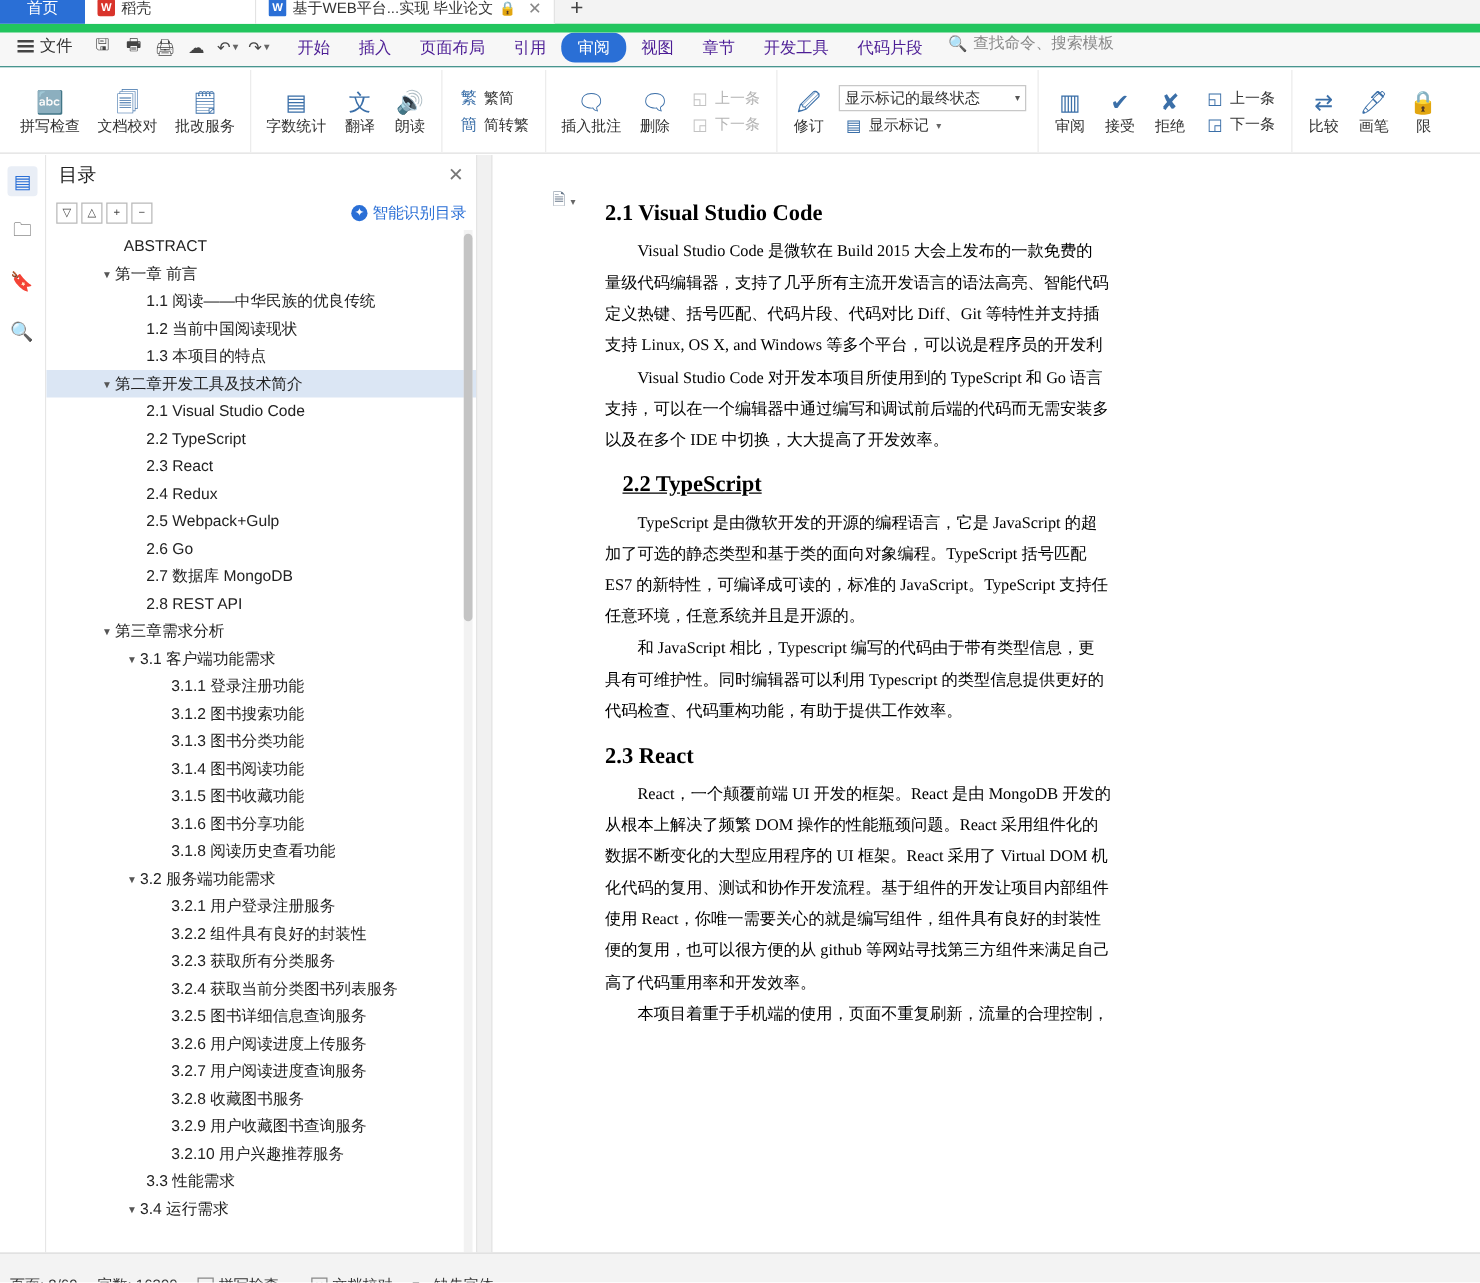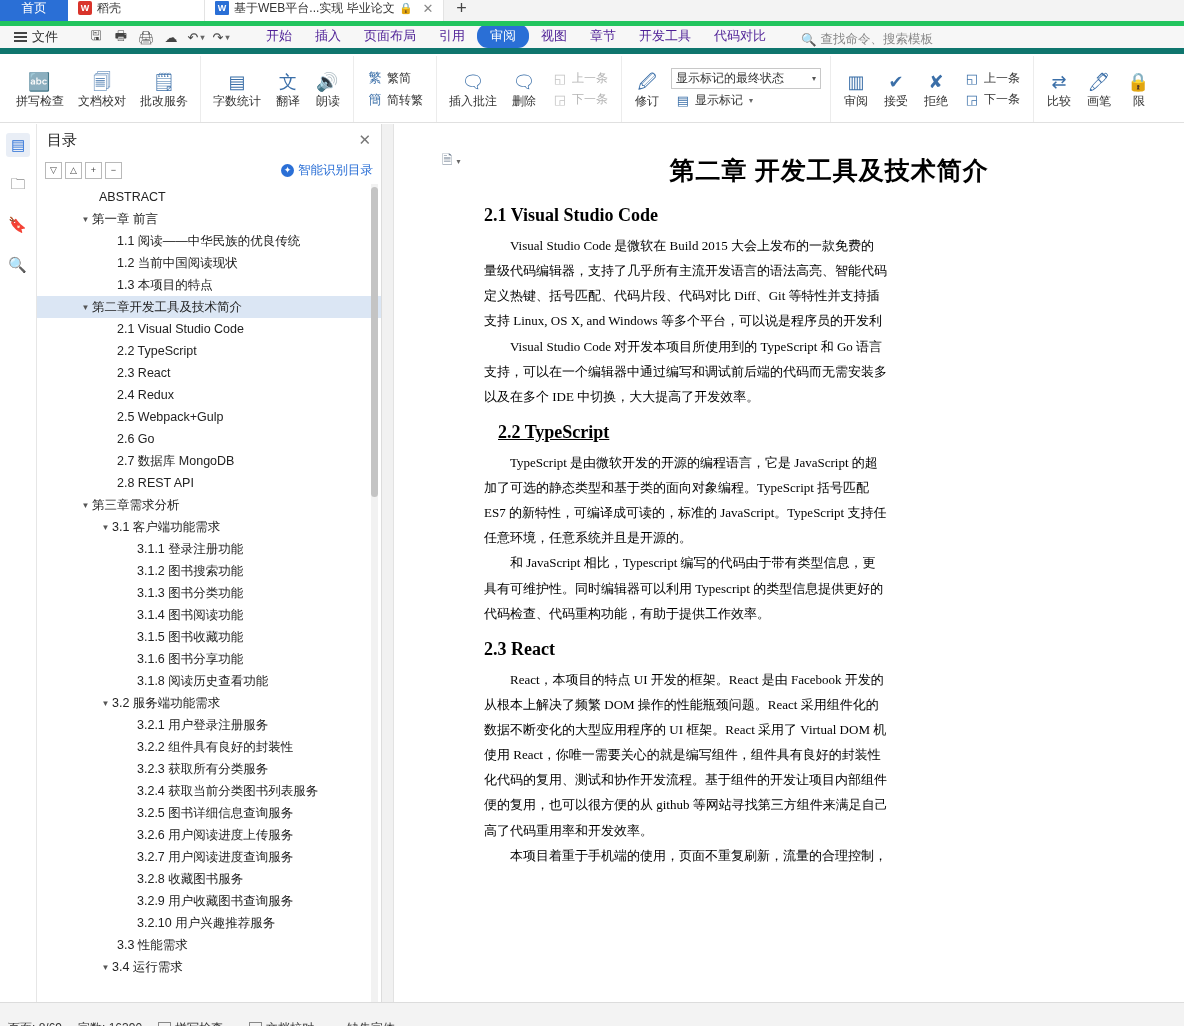--- a/index.html
+++ b/index.html
@@ -12,21 +12,21 @@
     -webkit-font-smoothing: antialiased;
   }
   body { position: relative; }
 
   
   .tabbar {
     height: 26px;
     background: #f3f3f3;
     display: flex;
     align-items: flex-end;
-    border-bottom: 5px solid #22c55e;
+    border-bottom: 7px solid #22c55e;
     position: relative;
   }
   .tab {
     height: 26px;
     display: flex;
     align-items: center;
     gap: 5px;
     padding: 0 10px;
     font-size: 12px;
     color: #333;
@@ -75,26 +75,26 @@
   .tab-lock { font-size: 11px; color: #666; }
   .tab-plus {
     font-size: 18px; color: #444; padding: 0 12px; line-height: 26px;
   }
 
   
   .menubar {
     height: 28px;
     background: #f7f7f7;
     display: flex;
-    align-items: flex-end;
-    gap: 14px;
+    align-items: flex-start;
+    gap: 0;
     padding: 0 6px;
     font-size: 13px;
     color: #333;
-    border-bottom: 6px solid #0f766e;
+    border-bottom: 1px solid #0f766e;
   }
   .mb-file {
     display: flex; align-items: center; gap: 5px;
     padding: 2px 8px;
   }
   .hamburger { display: inline-block; width: 13px; }
   .hamburger i {
     display: block; height: 1.5px; background: #444; margin: 2.5px 0;
   }
   .qat {
@@ -381,21 +381,21 @@
   </div>
   <div class="menu-items">
     <div class="menu-item">开始</div>
     <div class="menu-item">插入</div>
     <div class="menu-item">页面布局</div>
     <div class="menu-item">引用</div>
     <div class="menu-item sel">审阅</div>
     <div class="menu-item">视图</div>
     <div class="menu-item">章节</div>
     <div class="menu-item">开发工具</div>
-    <div class="menu-item">代码对比</div>
+    <div class="menu-item">代码片段</div>
   </div>
   <div class="mb-search">
     <span>🔍</span>
     <span>查找命令、搜索模板</span>
   </div>
 </div>
 
 <div class="ribbon">
 
   <div class="rgroup">
@@ -668,46 +668,45 @@
     </div>
   </div>
 
   <div class="docarea">
     <div class="page">
       <div class="pg-badge">
         <span>🗎</span>
           <span class="caret">▾</span>
       </div>
 
-      <div class="doc-h1">第二章  开发工具及技术简介</div>
 
       <div class="doc-h2">2.1 Visual Studio Code</div>
       <p class="doc-p">Visual Studio Code 是微软在 Build 2015 大会上发布的一款免费的</p>
       <p class="doc-p noind">量级代码编辑器，支持了几乎所有主流开发语言的语法高亮、智能代码</p>
       <p class="doc-p noind">定义热键、括号匹配、代码片段、代码对比 Diff、Git 等特性并支持插</p>
       <p class="doc-p noind">支持 Linux, OS X, and Windows 等多个平台，可以说是程序员的开发利</p>
       <p class="doc-p">Visual Studio Code 对开发本项目所使用到的 TypeScript 和 Go 语言</p>
       <p class="doc-p noind">支持，可以在一个编辑器中通过编写和调试前后端的代码而无需安装多</p>
       <p class="doc-p noind">以及在多个 IDE 中切换，大大提高了开发效率。</p>
 
       <div class="doc-h2 ind"><u>2.2 TypeScript</u></div>
       <p class="doc-p">TypeScript 是由微软开发的开源的编程语言，它是 JavaScript 的超</p>
       <p class="doc-p noind">加了可选的静态类型和基于类的面向对象编程。TypeScript 括号匹配</p>
       <p class="doc-p noind">ES7 的新特性，可编译成可读的，标准的 JavaScript。TypeScript 支持任</p>
       <p class="doc-p noind">任意环境，任意系统并且是开源的。</p>
       <p class="doc-p">和 JavaScript 相比，Typescript 编写的代码由于带有类型信息，更</p>
       <p class="doc-p noind">具有可维护性。同时编辑器可以利用 Typescript 的类型信息提供更好的</p>
       <p class="doc-p noind">代码检查、代码重构功能，有助于提供工作效率。</p>
 
       <div class="doc-h2">2.3 React</div>
-      <p class="doc-p">React，本项目的特点 UI 开发的框架。React 是由 Facebook 开发的</p>
+      <p class="doc-p">React，一个颠覆前端 UI 开发的框架。React 是由 MongoDB 开发的</p>
       <p class="doc-p noind">从根本上解决了频繁 DOM 操作的性能瓶颈问题。React 采用组件化的</p>
       <p class="doc-p noind">数据不断变化的大型应用程序的 UI 框架。React 采用了 Virtual DOM 机</p>
+      <p class="doc-p noind">化代码的复用、测试和协作开发流程。基于组件的开发让项目内部组件</p>
       <p class="doc-p noind">使用 React，你唯一需要关心的就是编写组件，组件具有良好的封装性</p>
-      <p class="doc-p noind">化代码的复用、测试和协作开发流程。基于组件的开发让项目内部组件</p>
       <p class="doc-p noind">便的复用，也可以很方便的从 github 等网站寻找第三方组件来满足自己</p>
       <p class="doc-p noind">高了代码重用率和开发效率。</p>
       <p class="doc-p">本项目着重于手机端的使用，页面不重复刷新，流量的合理控制，</p>
 
     </div>
   </div>
 </div>
 
 <div class="statusbar">
   <span class="sb-item">页面: 8/69</span>

